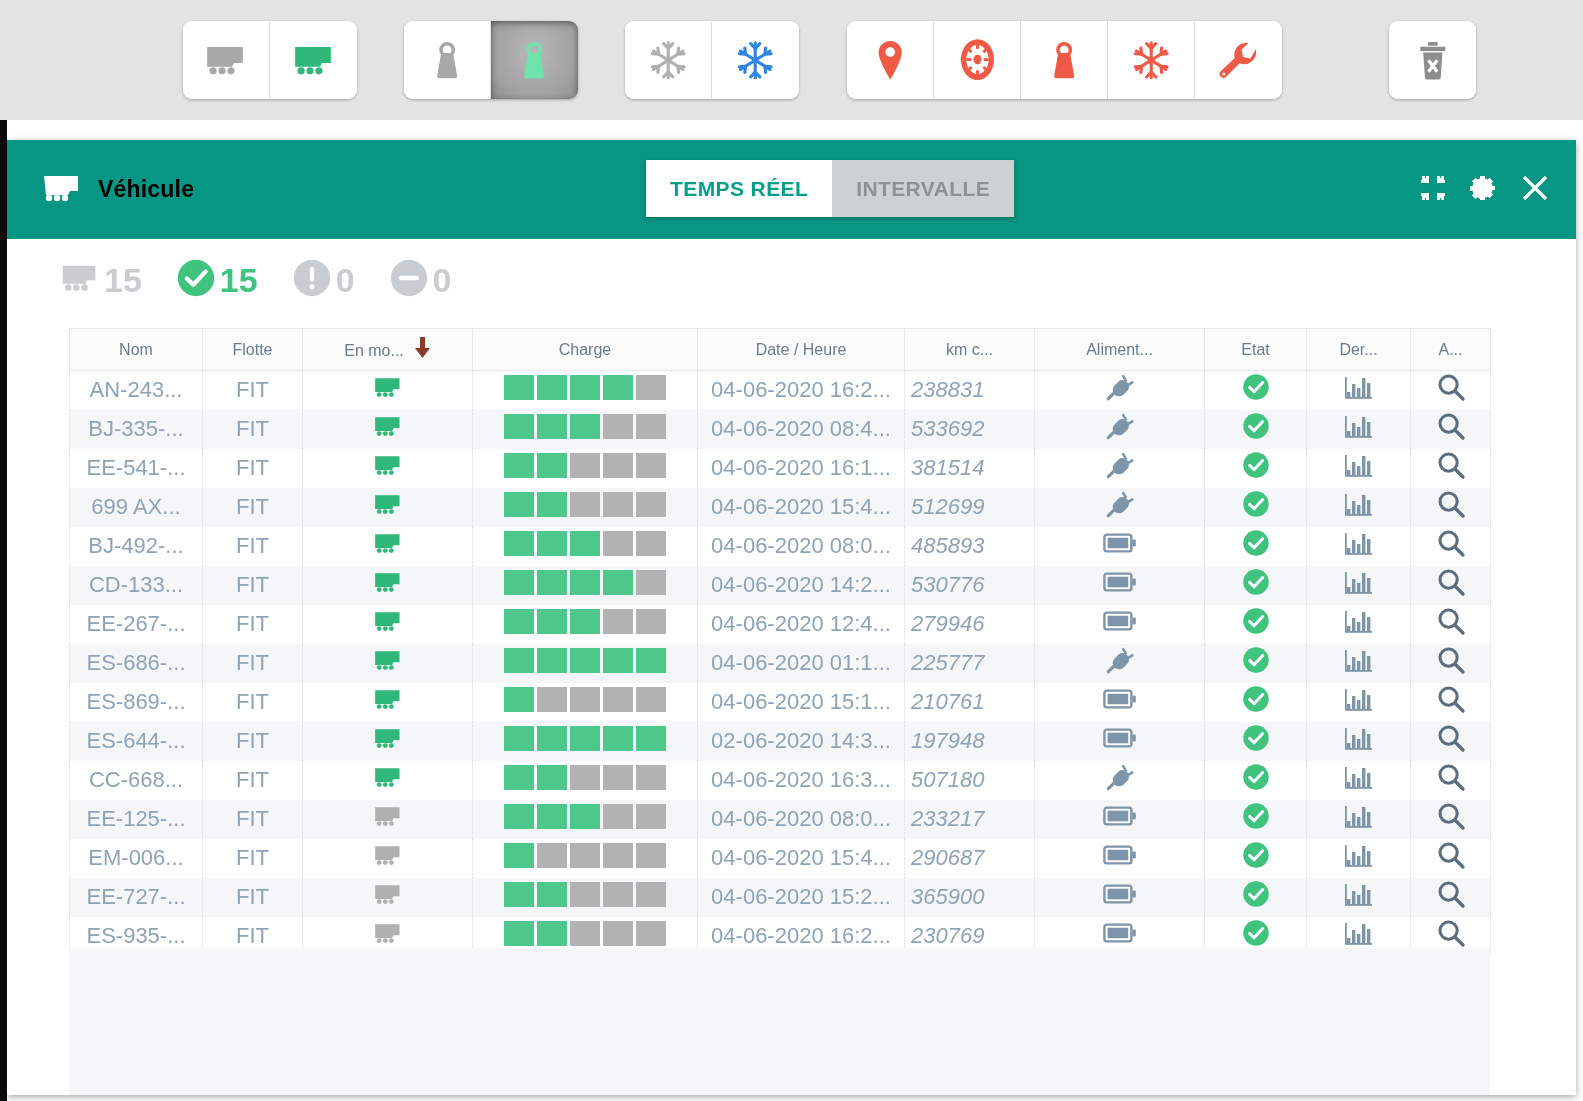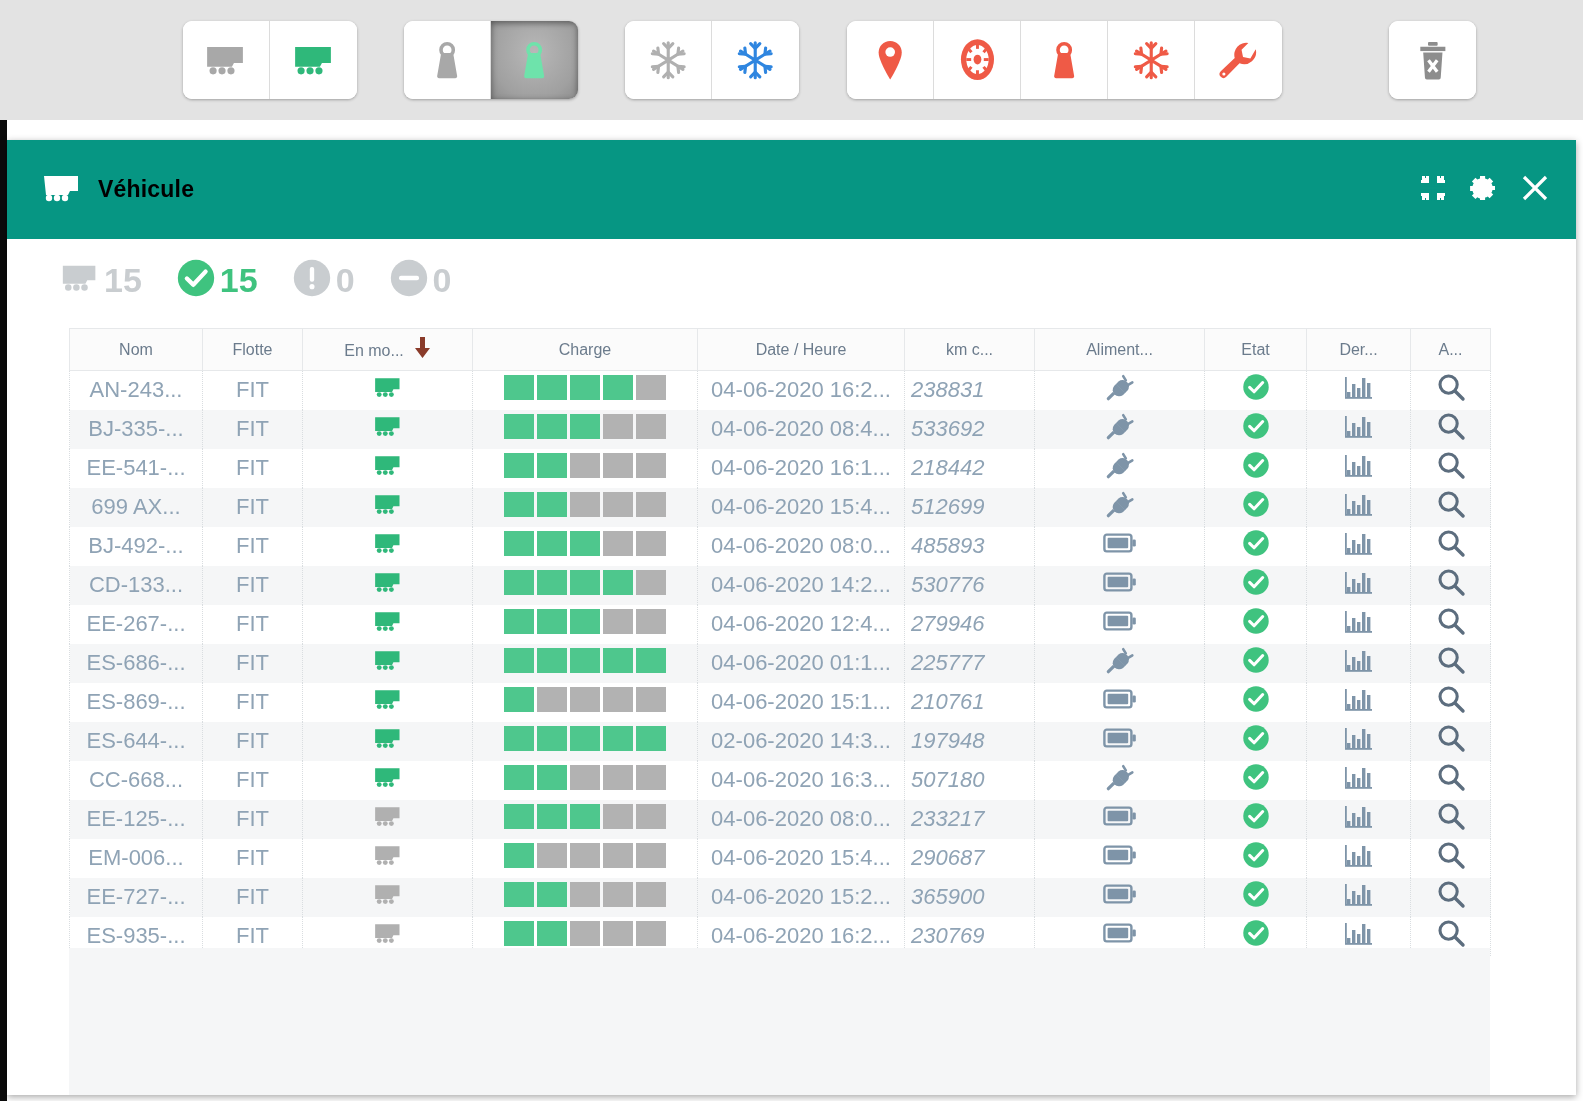--- a/index.html
+++ b/index.html
@@ -293,20 +293,24 @@
         <svg width="42" height="28" viewBox="0 0 42 28">
           <path d="M2 2 h34 v15 h-8 l-2 4 h-22 z" fill="#ffffff"></path>
           <circle cx="7" cy="24" r="3.2" fill="#ffffff"></circle>
           <circle cx="15" cy="24" r="3.2" fill="#ffffff"></circle>
           <circle cx="23" cy="24" r="3.2" fill="#ffffff"></circle>
         </svg>
       </span>
       <span id="panel-title">Véhicule</span>
     </div>
 
+    <div id="mode-tabs">
+      <div class="mode-tab active">TEMPS RÉEL</div>
+      <div class="mode-tab inactive">INTERVALLE</div>
+    </div>
 
     <div id="header-actions">
       <span class="hdr-icon">
         <svg width="26" height="26" viewBox="0 0 26 26">
           <path d="M1 5 h5 v-4 h3 v7 h-8z M25 5 h-5 v-4 h-3 v7 h8z M1 21 h5 v4 h3 v-7 h-8z M25 21 h-5 v4 h-3 v-7 h8z" fill="#ffffff"></path>
           <rect x="11.2" y="0" width="3.4" height="26" fill="#069683"></rect>
           <rect x="0" y="11.2" width="26" height="3.4" fill="#069683"></rect>
           <path d="M2 3 h7 v3 h-7z M17 3 h7 v3 h-7z M2 20 h7 v3 h-7z M17 20 h7 v3 h-7z" fill="#ffffff"></path>
           <path d="M2 1 h3 v7 h-3z M21 1 h3 v7 h-3z M2 18 h3 v7 h-3z M21 18 h3 v7 h-3z" fill="#ffffff"></path>
         </svg>
@@ -484,21 +488,21 @@
         <circle cx="27" cy="26" r="3.6" fill="#2fb87a"></circle>
       </svg></span></td>
           <td><span class="charge-bar">
               <span class="charge-seg on"></span>
               <span class="charge-seg on"></span>
               <span class="charge-seg"></span>
               <span class="charge-seg"></span>
               <span class="charge-seg"></span>
             </span></td>
           <td>04-06-2020 16:1...</td>
-          <td class="col-km">218442</td>
+          <td class="col-km">381514</td>
           <td><span><svg width="30" height="30" viewBox="0 0 30 30">
         <g fill="#7e94a8">
           <path d="M13.5 9.5 a6.4 6.4 0 019 9 l-2.4 2.4 -9-9 z"></path>
           <path d="M11.3 11.7 l9 9 -2.2 2.2 a6.4 6.4 0 01-9-9 z"></path>
           <path d="M2.2 27.8 a1.6 1.6 0 010-2.3 l5.6-5.6 2.3 2.3 -5.6 5.6 a1.6 1.6 0 01-2.3 0z"></path>
           <rect x="18.2" y="2.6" width="2.6" height="7.2" rx="1.1" transform="rotate(-32 19.5 6.2)"></rect>
           <rect x="24.0" y="8.0" width="2.6" height="7.2" rx="1.1" transform="rotate(58 25.3 11.6)"></rect>
         </g>
       </svg></span></td>
           <td><span><svg width="28" height="28" viewBox="0 0 44 44">

